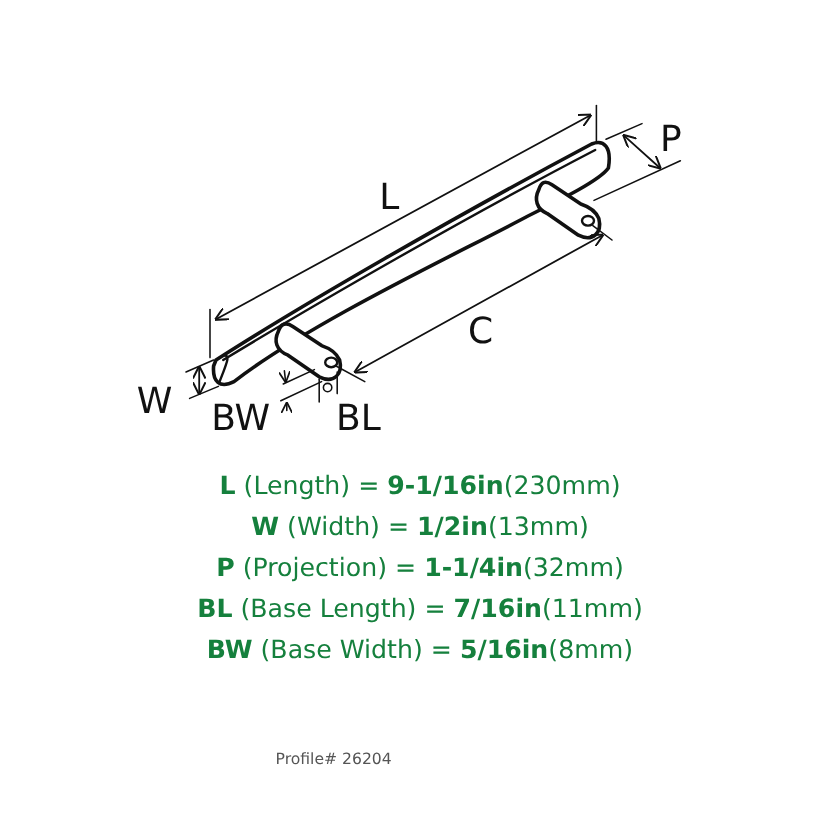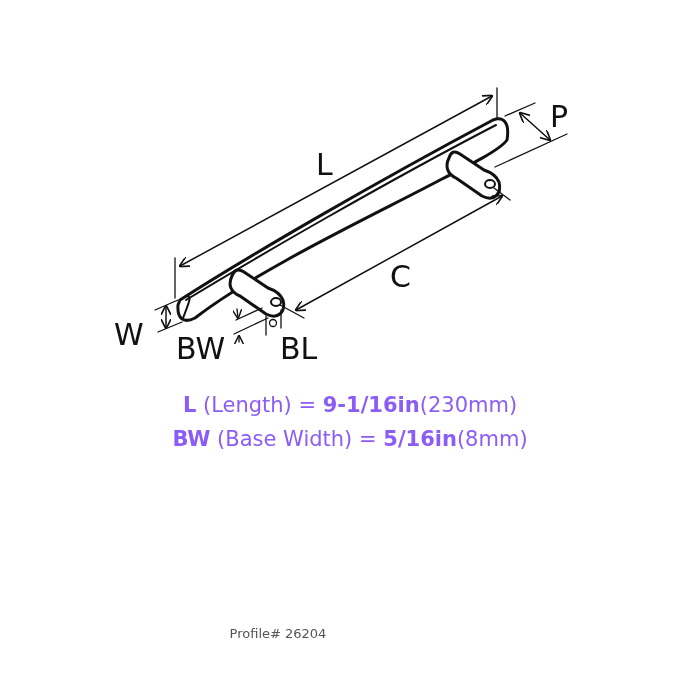--- a/index.html
+++ b/index.html
@@ -1,21 +1,21 @@
 <!DOCTYPE html>
 <html><head>
 <meta charset="utf-8">
 <style>
   html, body { margin: 0; padding: 0; background: #ffffff; }
   body { width: 700px; height: 700px; position: relative; overflow: hidden;
          font-family: "DejaVu Sans", "Liberation Sans", sans-serif; color: #1a1a1a; }
   .drawing { position: absolute; left: 0; top: 0; width: 700px; height: 380px; }
   .lbl { position: absolute; font-size: 30px; font-weight: 500; color: #111; line-height: 1; }
   .specs { position: absolute; left: 0; top: 388px; width: 700px; text-align: center; }
-  .spec { font-size: 21px; line-height: 34px; white-space: nowrap; color: #8b5cf6; }
+  .spec { font-size: 21px; line-height: 34px; white-space: nowrap; color: #15803d; }
   .spec .k { font-weight: 700; }
   .spec .d { font-weight: 400; }
   .spec .v { font-weight: 700; }
   .spec .m { font-weight: 400; }
   .profile { position: absolute; left: 0; top: 626px; width: 556px; text-align: center;
              font-size: 13px; color: #555; }
 </style>
 </head>
 <body>
 
@@ -74,18 +74,30 @@
   <div class="lbl" style="left:176px; top:334px;">BW</div>
   <div class="lbl" style="left:280px; top:334px;">BL</div>
 </div>
 
 <div class="specs">
   <div class="spec">
     <span class="k">L</span>
     <span class="d">(Length) = </span><span class="v">9-1/16in</span><span class="m">(230mm)</span>
   </div>
   <div class="spec">
+    <span class="k">W</span>
+    <span class="d">(Width) = </span><span class="v">1/2in</span><span class="m">(13mm)</span>
+  </div>
+  <div class="spec">
+    <span class="k">P</span>
+    <span class="d">(Projection) = </span><span class="v">1-1/4in</span><span class="m">(32mm)</span>
+  </div>
+  <div class="spec">
+    <span class="k">BL</span>
+    <span class="d">(Base Length) = </span><span class="v">7/16in</span><span class="m">(11mm)</span>
+  </div>
+  <div class="spec">
     <span class="k">BW</span>
     <span class="d">(Base Width) = </span><span class="v">5/16in</span><span class="m">(8mm)</span>
   </div>
 </div>
 
 <div class="profile">Profile# 26204</div>
 
 </body></html>

